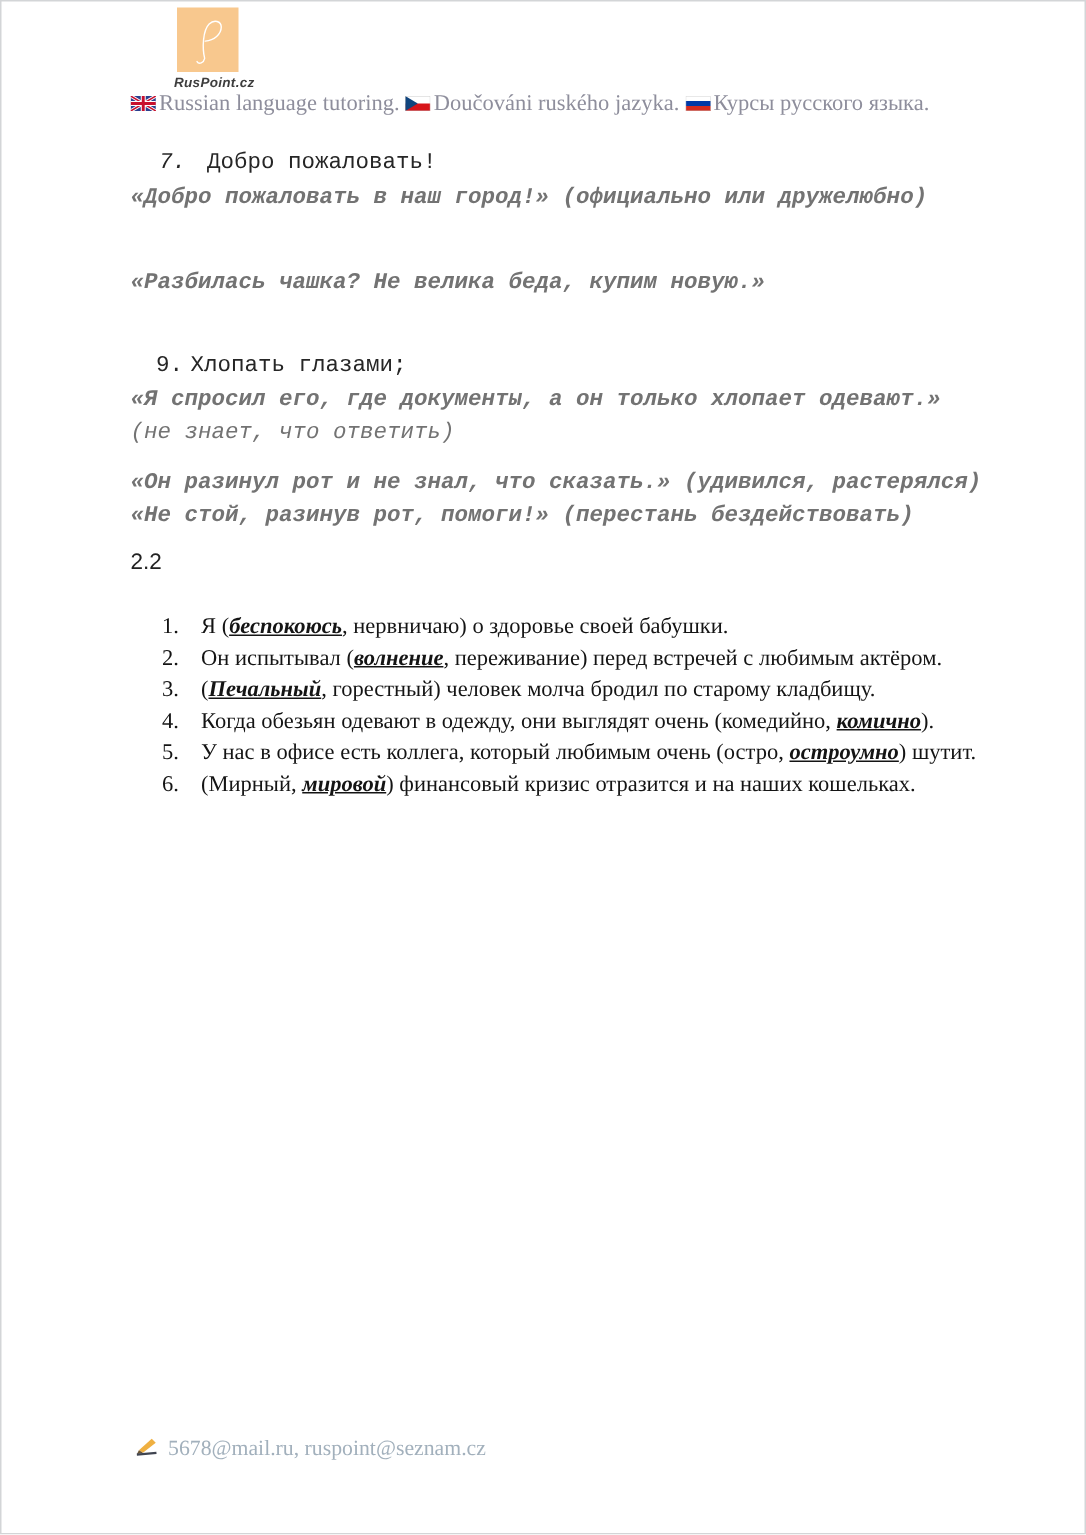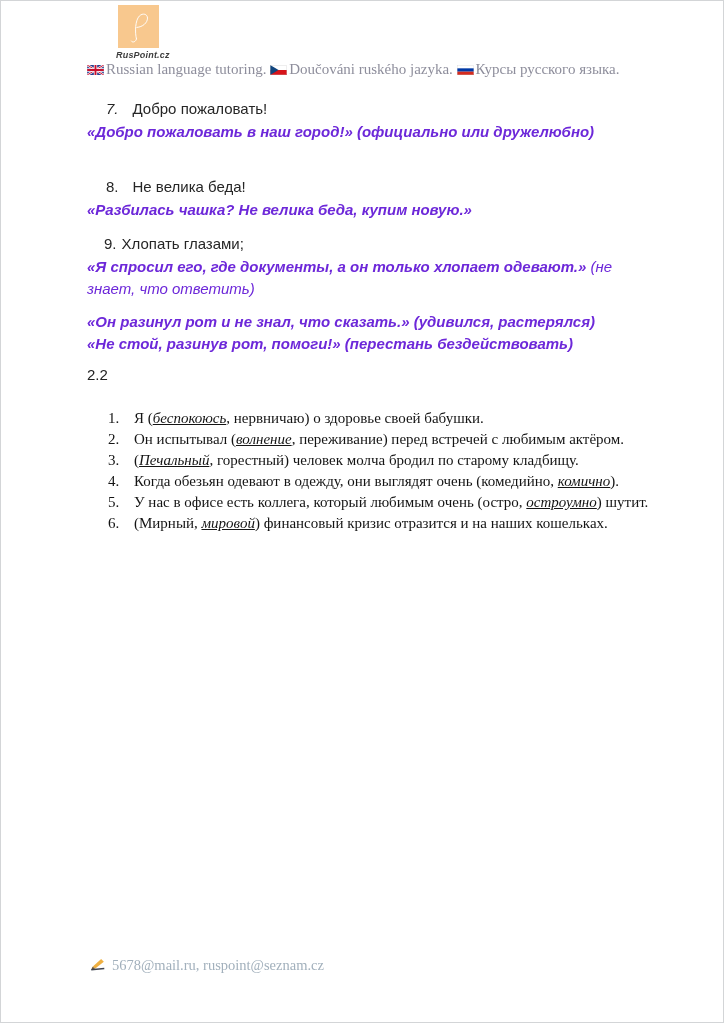--- a/index.html
+++ b/index.html
@@ -37,62 +37,62 @@
   .tagline {
     position: absolute; left: 86px; top: 60px;
     font-family: "Liberation Serif", serif;
     font-size: 15px;
     color: #8e8e9c;
     white-space: nowrap;
   }
   .tagline .flag { display: inline-block; vertical-align: -1px; margin-right: 2px; }
 
   
-  .phrase { position: absolute; left: 86px; width: 600px; }
+  .phrase { position: absolute; left: 86px; width: 600px; font-family: Liberation Mono, monospace; }
   .phrase-head {
     font-size: 15px;
     color: #262626;
     line-height: 17px;
     margin-bottom: 4px;
     white-space: nowrap;
   }
   .phrase-head .num { display: inline-block; }
   .num-italic { font-style: italic; }
   .gap-tab { margin-right: 14px; }
   .gap-space { margin-right: 5px; }
   .indent-lg { padding-left: 19px; }
   .indent-md { padding-left: 17px; }
   .indent-sm { padding-left: 14px; }
 
   .quote {
     font-weight: 700;
     font-style: italic;
     font-size: 15px;
     line-height: 21.5px;
-    color: #6d28d9;
+    color: #737373;
     white-space: nowrap;
   }
   .quote.wrap { white-space: normal; width: 566px; }
   .quote .note { font-weight: 400; }
 
   
   .section-label {
     position: absolute; left: 86px; top: 365px;
     font-size: 15px;
     color: #222222;
   }
   .s22 {
     position: absolute; left: 86px; top: 407px; width: 600px;
     font-family: "Liberation Serif", serif;
     font-size: 15px;
     color: #141414;
   }
   .s22-item { line-height: 21px; white-space: nowrap; }
   .li-num { display: inline-block; margin-left: 21px; width: 26px; }
-  .em-word { font-weight: 400; font-style: italic; text-decoration: underline; }
+  .em-word { font-weight: 700; font-style: italic; text-decoration: underline; }
 
   
   .footer {
     position: absolute; left: 88px; top: 956px;
     font-family: "Liberation Serif", serif;
     font-size: 14.5px;
     color: #a2b0bc;
     white-space: nowrap;
   }
   .footer .ficon { display: inline-block; vertical-align: -2px; margin-right: 5px; }
@@ -140,23 +140,20 @@
   </div>
 
   <div class="phrase" style="top:99px">
     <div class="phrase-head indent-lg">
       <span class="num num-italic gap-tab">7.</span><span>Добро пожаловать!</span>
     </div>
     <div class="quote"><span>«Добро пожаловать в наш город!» (официально или дружелюбно)</span><span class="note"></span></div>
   </div>
 
   <div class="phrase" style="top:177px">
-    <div class="phrase-head indent-lg">
-      <span class="num gap-tab">8.</span><span>Не велика беда!</span>
-    </div>
     <div class="quote"><span>«Разбилась чашка? Не велика беда, купим новую.»</span><span class="note"></span></div>
   </div>
 
   <div class="phrase" style="top:234px">
     <div class="phrase-head indent-md">
       <span class="num gap-space">9.</span><span>Хлопать глазами;</span>
     </div>
     <div class="quote wrap"><span>«Я спросил его, где документы, а он только хлопает одевают.»</span><span class="note"> (не знает, что ответить)</span></div>
   </div>
 

